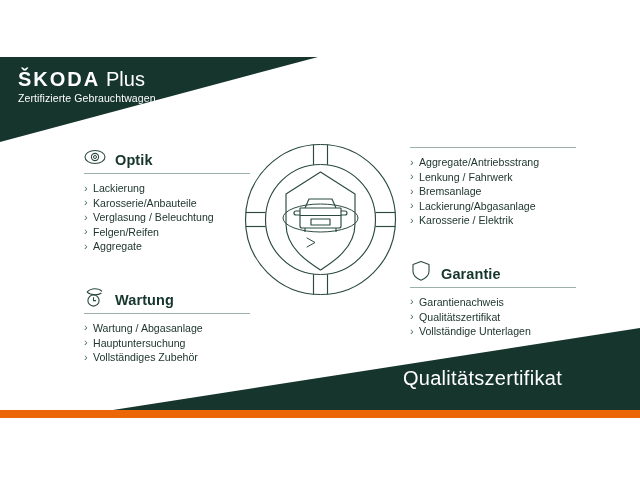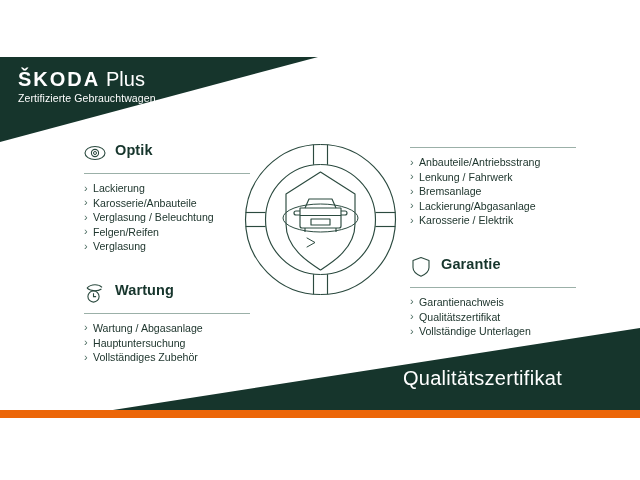--- a/index.html
+++ b/index.html
@@ -27,21 +27,21 @@
       font-size:20px;line-height:24px;letter-spacing:.3px;white-space:nowrap;font-weight:400;}
 
   
   .column{position:absolute;width:166px;}
   #col-left{left:84px;top:142px;}
   #col-right{left:410px;top:142px;}
 
   .block{margin-bottom:0;}
   .block + .block{margin-top:28px;}
 
-  .block-head{display:flex;align-items:flex-start;height:26px;}
+  .block-head{display:flex;align-items:flex-end;height:26px;}
   .block-icon{width:24px;height:22px;flex:0 0 24px;display:block;}
   .block-title{font-size:14.5px;font-weight:700;color:#16352C;letter-spacing:.1px;margin-left:7px;white-space:nowrap;}
   .rule{height:1px;background:#9BB0A8;margin-top:5px;margin-bottom:7px;width:100%;}
 
   ul.items{list-style:none;margin:0;padding:0;}
   ul.items li{font-size:10.6px;line-height:14.6px;color:#20372F;white-space:nowrap;
       position:relative;padding-left:9px;}
   ul.items li:before{content:"\203A";position:absolute;left:0;top:-0.5px;color:#4A6B60;font-size:11px;}
 
   
@@ -71,21 +71,21 @@
           <circle cx="11" cy="11" r="1.5" fill="none" stroke="#2B4A3F" stroke-width="1"></circle>
         </svg>
         <span class="block-title">Optik</span>
       </div>
       <div class="rule"></div>
       <ul class="items">
         <li>Lackierung</li>
         <li>Karosserie/Anbauteile</li>
         <li>Verglasung / Beleuchtung</li>
         <li>Felgen/Reifen</li>
-        <li>Verglasung</li>
+        <li>Aggregate</li>
       </ul>
     </div>
 
     <div class="block">
       <div class="block-head">
         <svg class="block-icon" viewBox="0 0 24 22">
           <path d="M3 6.2 q3 -3.4 8 -3.4 q4.5 0 7 2.6" fill="none" stroke="#2B4A3F" stroke-width="1.1"></path>
           <path d="M3 6.2 q3 2.6 8 2.6 q4 0 6.4 -1.8" fill="none" stroke="#2B4A3F" stroke-width="1.1"></path>
           <circle cx="9.5" cy="14.5" r="5.6" fill="none" stroke="#2B4A3F" stroke-width="1.1"></circle>
           <path d="M9.5 11.2 v3.4 h2.6" fill="none" stroke="#2B4A3F" stroke-width="1.1"></path>
@@ -100,21 +100,21 @@
       </ul>
     </div>
 
   </div>
 
   <div class="column" id="col-right">
 
     <div class="block">
       <div class="rule"></div>
       <ul class="items">
-        <li>Anbauteile/Antriebsstrang</li>
+        <li>Aggregate/Antriebsstrang</li>
         <li>Lenkung / Fahrwerk</li>
         <li>Bremsanlage</li>
         <li>Lackierung/Abgasanlage</li>
         <li>Karosserie / Elektrik</li>
       </ul>
     </div>
 
     <div class="block">
       <div class="block-head">
         <svg class="block-icon" viewBox="0 0 24 22">

